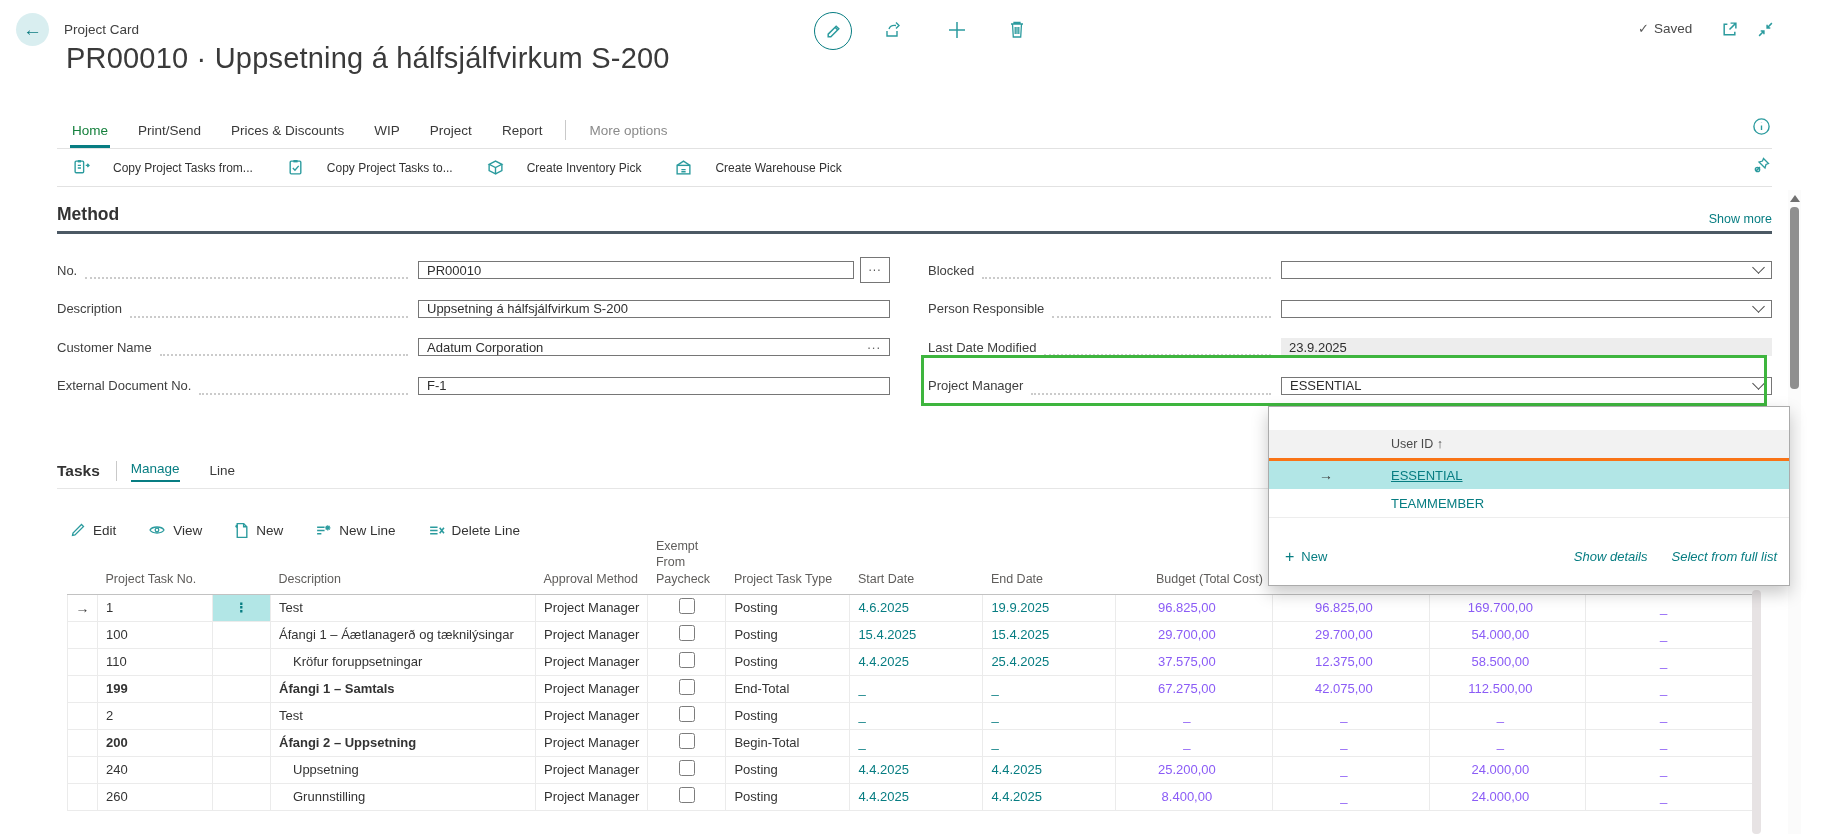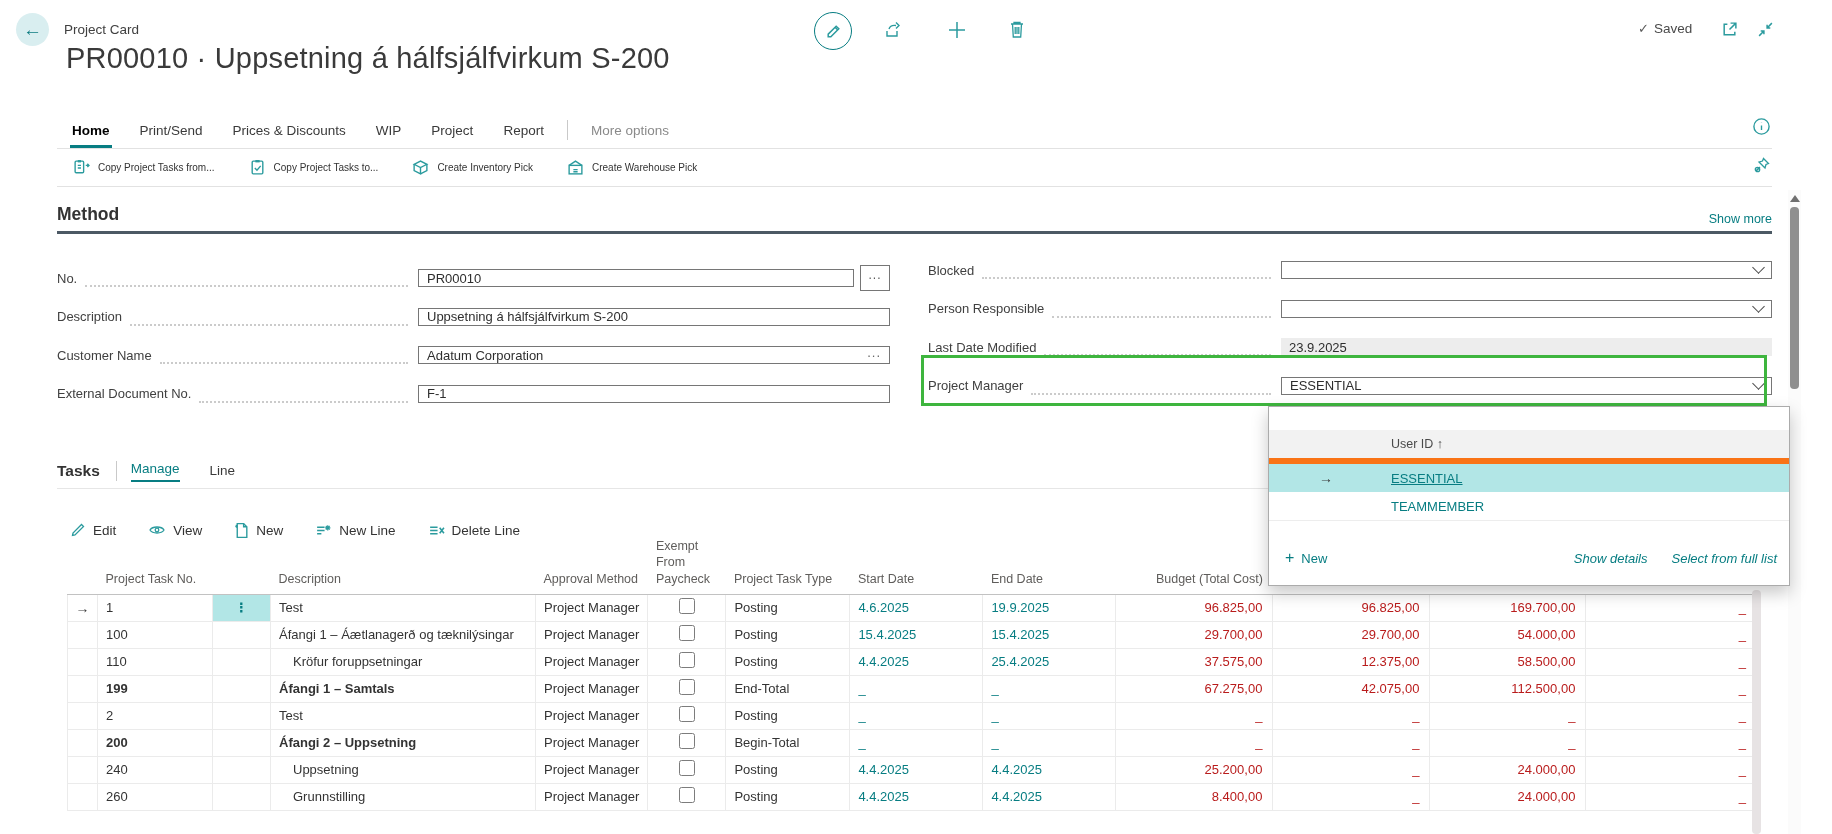--- a/index.html
+++ b/index.html
@@ -12,35 +12,35 @@
   .page-type{left:64px;top:22px;font-size:13.5px;color:#404040;}
   .top-ico{display:flex;align-items:center;justify-content:center;cursor:pointer;}
   .edit-circle{left:814px;top:12px;width:36px;height:36px;border:1.4px solid #077d82;border-radius:50%;}
   .save-status{left:1638px;top:21px;font-size:13.5px;color:#4a4a4a;display:flex;gap:5px;align-items:center;}
   .save-status .chk{color:#5a5a5a;font-size:13px;}
   .title{left:66px;top:42px;font-size:29px;font-weight:300;color:#3a3a3a;letter-spacing:.2px;margin:0;}
   
   .ribbon{left:57px;top:112px;width:1715px;height:36px;border-bottom:1px solid #e2e2e2;
           display:flex;align-items:center;gap:0;}
   .rtab{padding:0 15px;font-size:13.5px;color:#3a3a3a;height:100%;display:flex;align-items:center;cursor:pointer;position:relative;}
-  .rtab.active{color:#000000;font-weight:bold;}
+  .rtab.active{color:#15803d;}
   .rtab.active::after{content:"";position:absolute;left:13px;right:13px;bottom:0;height:3px;background:#077d82;}
   .rtab-divider{width:1px;height:20px;background:#c9c9c9;margin:0 8px;}
   .rtab.more{color:#8a8a8a;}
   
   .actionbar{left:57px;top:149px;width:1715px;height:38px;border-bottom:1px solid #e2e2e2;
              display:flex;align-items:center;gap:34px;padding-left:16px;box-sizing:border-box;}
-  .act{display:flex;align-items:center;gap:8px;font-size:10px;color:#333;cursor:pointer;}
+  .act{display:flex;align-items:center;gap:23px;font-size:12px;color:#333;cursor:pointer;}
   .icon{display:inline-flex;align-items:center;justify-content:center;}
   
   .sec-head{left:57px;top:204px;font-size:17.5px;font-weight:bold;color:#333;}
   .sec-rule{left:57px;top:231px;width:1715px;height:3px;background:#4c5964;}
   .show-more{left:1672px;top:212px;width:100px;text-align:right;font-size:12.5px;color:#077d82;cursor:pointer;}
   .fields{display:flex;flex-direction:column;}
-  .f-left{left:57px;top:264px;width:833px;}
+  .f-left{left:57px;top:256px;width:833px;}
   .f-right{left:928px;top:256px;width:844px;}
   .field-row{display:flex;align-items:center;height:28px;margin-bottom:10.6px;}
   .f-label{font-size:13px;color:#404040;white-space:nowrap;}
   .leader{flex:1;margin:8px 10px 0 8px;border-bottom:2px dotted #cbcbcb;height:8px;}
   .bc-input{height:18px;border:1px solid #767676;background:#fff;display:flex;align-items:center;
             padding:0 8px;font-size:13px;color:#2e2e2e;box-sizing:border-box;}
   .f-left .bc-input{width:472px;}
   .f-left .bc-input.with-assist{width:436px;}
   .assist-btn{width:30px;height:26px;border:1px solid #767676;margin-left:6px;display:flex;align-items:center;
               justify-content:center;font-size:12px;color:#555;letter-spacing:1px;cursor:pointer;box-sizing:border-box;padding-bottom:6px;}
@@ -63,33 +63,33 @@
   
   .grid{left:67px;top:538px;border-collapse:collapse;table-layout:fixed;}
   .grid th{font-size:12.5px;font-weight:normal;color:#5f5d5b;vertical-align:bottom;text-align:left;
            padding:0 8px 7px 8px;line-height:1.3;border-bottom:1px solid #c2c2c2;}
   .grid th.num{text-align:right;padding-right:10px;}
   .grid td{height:27px;font-size:13px;color:#333;border-bottom:1px solid #ebebeb;border-left:1px solid #ebebeb;
            padding:0 8px;white-space:nowrap;overflow:hidden;box-sizing:border-box;}
   .grid td:first-child{border-left:1px solid #ebebeb;}
   .grid td:last-child{border-left:1px solid #ebebeb;border-bottom:1px solid #ebebeb;}
   .grid td.center{text-align:center;padding:0;}
-  .grid td.num{text-align:right;padding-right:10px;color:#b91c1c;}
+  .grid td.num{text-align:center;padding-right:23px;color:#8b5cf6;}
   .grid td.date{color:#077d82;}
   .grid td.ell-on{background:#b2e6e6;color:#077d82;font-weight:bold;text-align:center;}
   .grid tr.bold td.no-cell,.grid tr.bold td.desc-cell{font-weight:bold;}
   .grid td.indent{padding-left:22px;}
   .cb{width:14px;height:14px;border:1.4px solid #7c7c7c;border-radius:2.5px;background:#fff;display:inline-block;cursor:pointer;}
   .rowarrow{color:#3c3c3c;font-size:14px;}
   
   .lookup{left:1268px;top:406px;width:522px;height:180px;background:#fff;border:1px solid #ababab;
           box-shadow:0 7px 16px rgba(0,0,0,.22);z-index:6;box-sizing:border-box;display:flex;flex-direction:column;}
   .lk-empty{height:23px;}
   .lk-header{height:28px;background:#f2f2f2;display:flex;align-items:center;padding-left:122px;
-             font-size:12.5px;color:#4a4a4a;border-bottom:6px solid #f97316;}
+             font-size:12.5px;color:#4a4a4a;border-bottom:3px solid #f97316;}
   .lk-row{height:28px;display:flex;align-items:center;font-size:13px;color:#077d82;cursor:pointer;position:relative;}
   .lk-row .arr{position:absolute;left:50px;color:#3c3c3c;font-size:14px;}
   .lk-row .lbl{padding-left:122px;}
   .lk-row.shade{background:#f8f8f8;}
   .lk-row.sel{background:#b2e6e6;}
   .lk-row.sel .lbl{text-decoration:underline;}
   .lk-footer{flex:1;display:flex;align-items:center;padding:10px 12px 0 16px;font-size:13px;color:#077d82;border-top:1px solid #ededed;}
   .lk-footer .newl{display:flex;align-items:center;gap:7px;cursor:pointer;}
   .lk-footer .plus{font-size:16px;font-weight:300;}
   .lk-footer .spacer{flex:1;}

